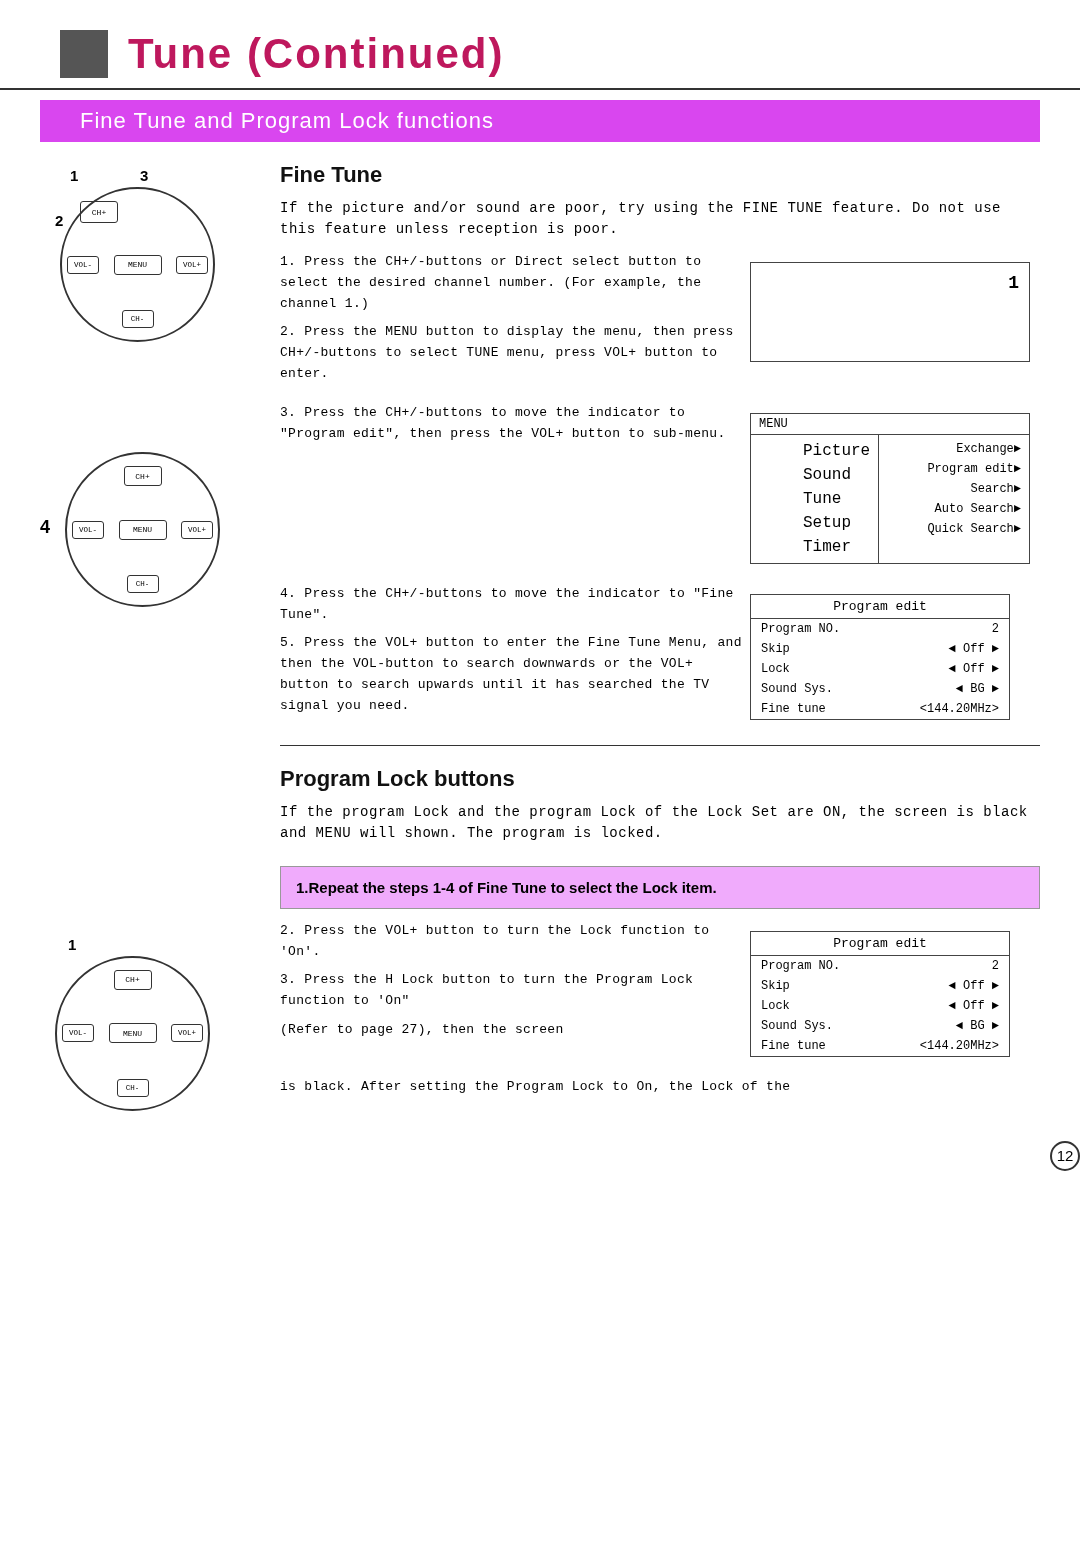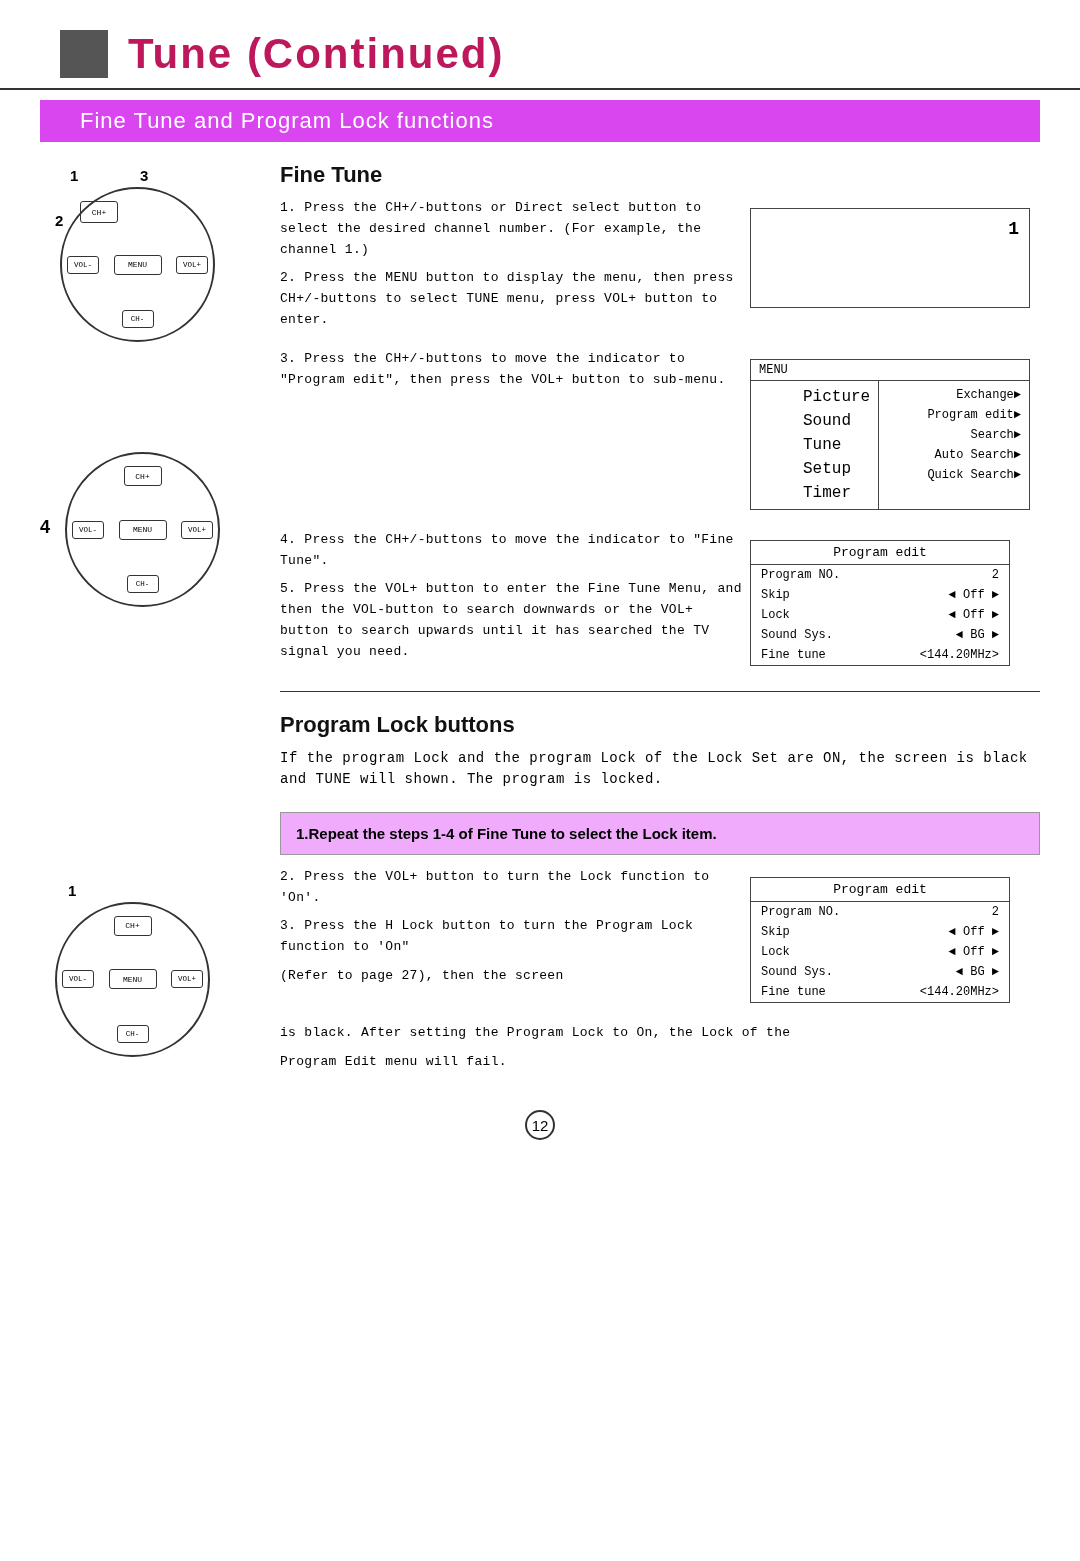--- a/index.html
+++ b/index.html
@@ -203,21 +203,21 @@
       margin: 15px 0;
     }
 
     
     .page-number {
       text-align: center;
       margin-top: 20px;
       font-size: 16px;
       font-family: Arial, sans-serif;
       display: flex;
-      justify-content: center;
+      justify-content: flex-end;
       align-items: center;
       gap: 0;
     }
 
     .page-num-circle {
       width: 30px;
       height: 30px;
       border: 2px solid #333;
       border-radius: 50%;
       display: flex;
@@ -325,20 +325,21 @@
         </div>
       </div>
     </div>
 
   </div>
 
   <div class="right-col">
 
     <h2 class="subsection-title">Fine Tune</h2>
 
+    <p class="intro-text">If the picture and/or sound are poor, try using the FINE TUNE feature. Do not use this feature unless reception is poor.</p>
 
     <div class="text-diagram-row">
       <div class="text-part">
         <p class="step-text">1. Press the CH+/-buttons or Direct select button to select the desired channel number. (For example, the channel 1.)</p>
         <p class="step-text">2. Press the MENU button to display the menu, then press CH+/-buttons to select TUNE menu, press VOL+ button to enter.</p>
       </div>
       <div class="diagram-part">
 
         <div class="number-box">
           <span>1</span>
@@ -420,21 +421,21 @@
             <span>&lt;144.20MHz&gt;</span>
           </div>
         </div>
       </div>
     </div>
 
     <hr class="section-divider">
 
     <h2 class="subsection-title">Program Lock buttons</h2>
 
-    <p class="intro-text">If the program Lock and the program Lock of the Lock Set are ON, the screen is black and TUNE will shown. The program is locked.</p>
+    <p class="intro-text">If the program Lock and the program Lock of the Lock Set are ON, the screen is black and MENU will shown. The program is locked.</p>
 
   </div>
 </div>
 
 <div class="bottom-section" style="margin-top:10px;">
 
   <div class="bottom-left">
     <div style="position:relative; width:185px; height:185px; margin-top:60px;">
 
       <span class="label-num" style="top:10px; left:28px;">1</span>
@@ -489,21 +490,20 @@
           </div>
           <div class="prog-edit-row">
             <span>Fine tune</span>
             <span>&lt;144.20MHz&gt;</span>
           </div>
         </div>
       </div>
     </div>
 
     <p class="step-text">is black. After setting the Program Lock to On, the Lock of the</p>
-    <p class="step-text">Program Edit menu will fail.</p>
 
   </div>
 </div>
 
 <div class="page-number" style="margin-top:30px; margin-bottom:20px;">
   <div class="page-num-circle">
     <span>12</span>
   </div>
 </div>
 

